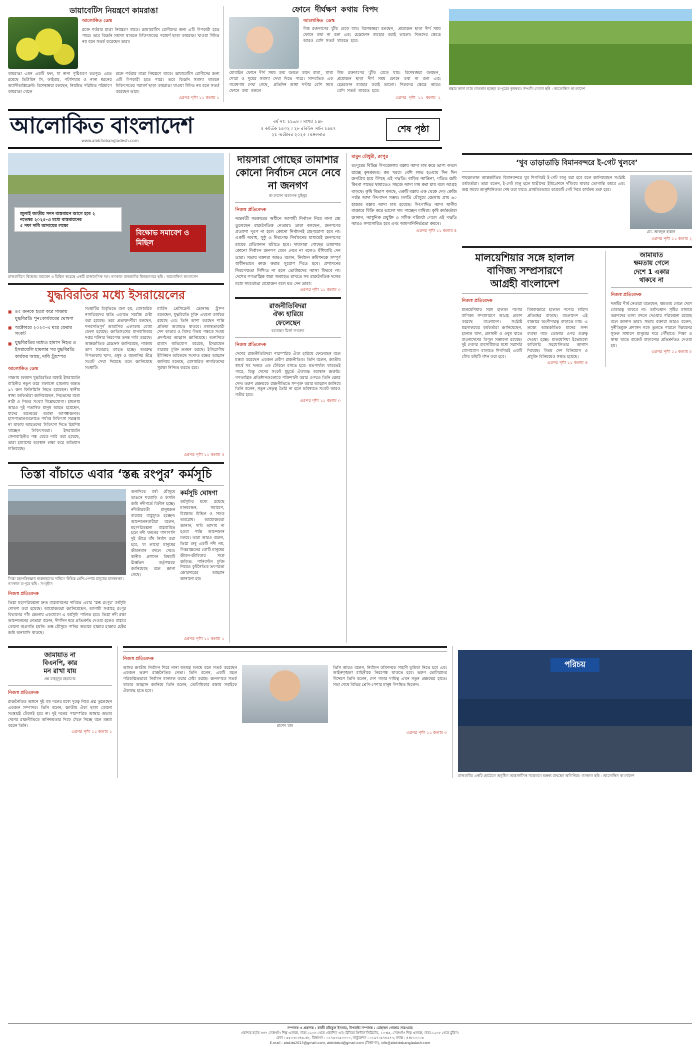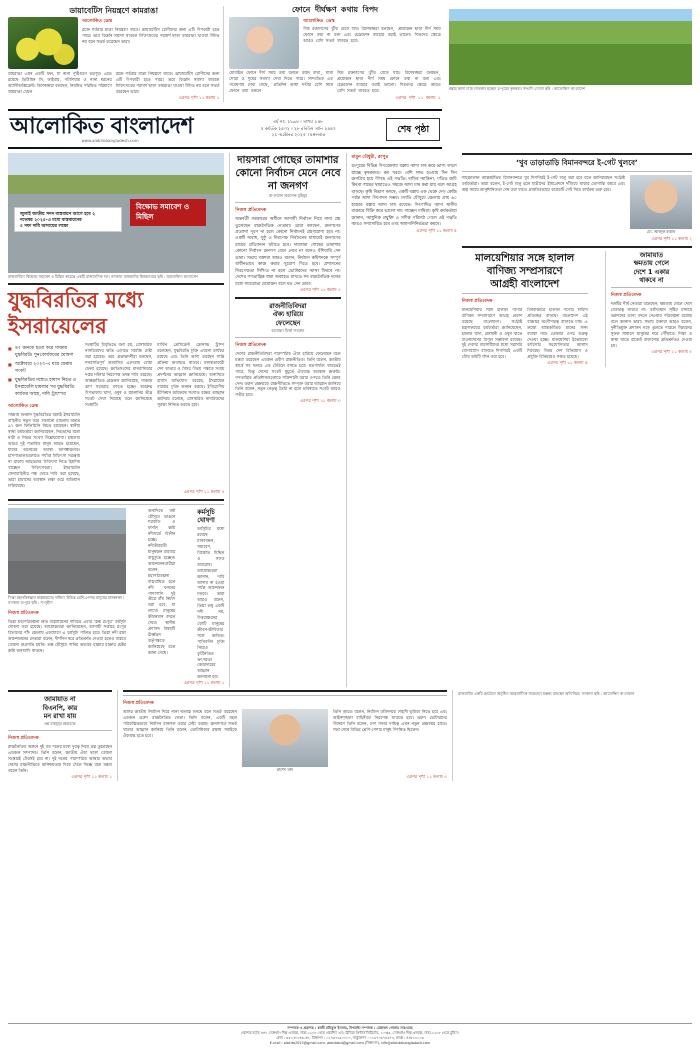--- a/index.html
+++ b/index.html
@@ -66,21 +66,21 @@
   .topbar-right .mail { background: #fff; color: #333; font-weight: normal; font-size: 5.4px; padding: 1px 6px; border-radius: 2px; }
 
   
   .main { display: flex; gap: 5px; margin-top: 4px; }
   .col { }
   .c1 { width: 218px; }
   .c2 { width: 112px; }
   .c3 { width: 112px; }
   .c4 { width: 232px; }
 
-  .hl-red { font-size: 21px; font-weight: bold; color: #c0392b; line-height: 1.22; text-align: left; }
+  .hl-red { font-size: 12px; font-weight: bold; color: #c0392b; line-height: 1.22; text-align: center; }
   .hl-blk { font-size: 12px; font-weight: bold; color: #111; line-height: 1.25; text-align: center; }
   .hl-md { font-size: 9px; font-weight: bold; color: #111; line-height: 1.3; text-align: center; }
   .hl-sm { font-size: 10px; font-weight: bold; color: #111; line-height: 1.3; text-align: center; }
   .hl-xs { font-size: 6.4px; font-weight: bold; color: #111; line-height: 1.3; text-align: center; }
 
   .bullets { list-style: none; margin: 3px 0; padding: 0; }
   .bullets li { font-size: 4.6px; line-height: 1.5; color: #1a1a1a; padding-left: 7px; position: relative; margin-bottom: 2px; }
   .bullets li:before { content: "■"; color: #c0392b; position: absolute; left: 0; font-size: 4px; top: 0.5px; }
 
   .banner { position: absolute; background: #b71c1c; color: #fff; font-weight: bold; font-size: 7px; padding: 4px 6px; line-height: 1.35; }
@@ -163,21 +163,21 @@
     </div>
   </div>
 
   <div class="main">
 
     <div class="col c1">
       <div class="ph-march" style="width:100%; height:120px; position:relative;">
         <div class="whitebanner" style="left:6px; top:54px; width:108px; white-space:pre-line;">জুলাই জাতীয় সনদ বাস্তবায়ন আগে হবে ২
 নভেম্বর ২০২৫-এ মধ্যে বাস্তবায়নের
 ৫ দফা দাবি আদায়ের লক্ষ্যে</div>
-        <div class="banner" style="left:122px; top:46px; width:76px; white-space:pre-line;">বিক্ষোভ সমাবেশ ও মিছিল</div>
+        <div class="banner" style="left:122px; top:72px; width:76px; white-space:pre-line;">বিক্ষোভ সমাবেশ ও মিছিল</div>
       </div>
       <div class="caption">রাজধানীতে বিক্ষোভ সমাবেশ ও মিছিল করেছে একটি রাজনৈতিক দল। গতকাল রাজধানীর বিজয়নগরে  ছবি : আলোকিত বাংলাদেশ</div>
       <div class="rule-d"></div>
 
       <div class="hl-red">যুদ্ধবিরতির মধ্যে ইসরায়েলের</div>
 
       <div style="display:flex; gap:5px; margin-top:3px;">
         <div style="width:72px;">
           <ul class="bullets">
             <li>৪৫ জনকে হত্যা করে গাজায় যুদ্ধবিরতি পুনঃকার্যকরের ঘোষণা</li>
@@ -186,23 +186,24 @@
           </ul>
           <div class="byline" style="margin-top:4px;">আলোকিত ডেস্ক</div>
           <div class="tiny" style="margin-top:2px;">গাজায় চলমান যুদ্ধবিরতির মধ্যেই ইসরায়েলি বাহিনীর নতুন করে চালানো হামলায় অন্তত ৯৭ জন ফিলিস্তিনি নিহত হয়েছেন। স্থানীয় স্বাস্থ্য কর্মকর্তারা জানিয়েছেন, নিহতদের মধ্যে নারী ও শিশুর সংখ্যা উল্লেখযোগ্য। হামলায় আরও দুই শতাধিক মানুষ আহত হয়েছেন, যাদের অনেকের অবস্থা আশঙ্কাজনক। হাসপাতালগুলোতে পর্যাপ্ত চিকিৎসা সরঞ্জাম না থাকায় আহতদের চিকিৎসা দিতে হিমশিম খাচ্ছেন চিকিৎসকরা। ইসরায়েলি সেনাবাহিনীর পক্ষ থেকে দাবি করা হয়েছে, তারা হামাসের অবস্থান লক্ষ্য করে অভিযান চালিয়েছে।</div>
         </div>
         <div style="flex:1;" class="tiny">সংস্থাটির বিবৃতিতে বলা হয়, বেসামরিক নাগরিকদের ক্ষতি এড়াতে সর্বোচ্চ চেষ্টা করা হয়েছে। তবে প্রত্যক্ষদর্শীরা বলছেন, ঘনবসতিপূর্ণ আবাসিক এলাকায় বোমা ফেলা হয়েছে। জাতিসংঘের মানবাধিকার দপ্তর ঘটনার নিরপেক্ষ তদন্ত দাবি করেছে। আন্তর্জাতিক রেডক্রস জানিয়েছে, গাজায় ত্রাণ সরবরাহ ব্যাহত হচ্ছে। অবরুদ্ধ উপত্যকায় খাদ্য, ওষুধ ও জ্বালানির তীব্র সংকট দেখা দিয়েছে বলে জানিয়েছে সংস্থাটি।</div>
         <div style="flex:1;" class="tiny">মার্কিন প্রেসিডেন্ট ডোনাল্ড ট্রাম্প বলেছেন, যুদ্ধবিরতি চুক্তি এখনো কার্যকর রয়েছে এবং তিনি আশা করছেন শান্তি প্রক্রিয়া অব্যাহত থাকবে। মধ্যস্থতাকারী দেশ কাতার ও মিসর উভয় পক্ষকে সংযম প্রদর্শনের আহ্বান জানিয়েছে। অন্যদিকে হামাস অভিযোগ করেছে, ইসরায়েল বারবার চুক্তি লঙ্ঘন করছে। ইউরোপীয় ইউনিয়ন অবিলম্বে সংঘাত বন্ধের আহ্বান জানিয়ে বলেছে, বেসামরিক নাগরিকদের সুরক্ষা নিশ্চিত করতে হবে।</div>
       </div>
       <div class="more">এরপর পৃষ্ঠা ১১ কলাম ৫</div>
 
       <div class="rule-d"></div>
-      <div class="rule"></div>
-
-      <div style="display:flex; gap:22px; margin-top:2px;">
+      <div class="hl-blk">তিস্তা বাঁচাতে এবার ‘স্তব্ধ রংপুর’ কর্মসূচি</div>
+      <div class="rule"></div>
+
+      <div style="display:flex; gap:5px; margin-top:2px;">
         <div style="width:118px;">
           <div class="ph-rally" style="width:100%; height:86px;"></div>
           <div class="caption">তিস্তা মহাপরিকল্পনা বাস্তবায়নের দাবিতে বিভিন্ন শ্রেণি-পেশার মানুষের মানববন্ধন। গতকাল রংপুরে  ছবি : সংগৃহীত</div>
           <div class="byline" style="margin-top:3px;">নিজস্ব প্রতিবেদক</div>
           <div class="tiny" style="margin-top:2px;">তিস্তা মহাপরিকল্পনা দ্রুত বাস্তবায়নের দাবিতে এবার ‘স্তব্ধ রংপুর’ কর্মসূচি ঘোষণা করা হয়েছে। আয়োজকরা জানিয়েছেন, আগামী সপ্তাহে রংপুর বিভাগের পাঁচ জেলায় একযোগে এ কর্মসূচি পালিত হবে। তিস্তা নদী রক্ষা আন্দোলনের নেতারা বলেন, দীর্ঘদিন ধরে প্রতিশ্রুতি দেওয়া হলেও বাস্তবে কোনো অগ্রগতি হয়নি। শুষ্ক মৌসুমে পানির অভাবে হাজার হাজার হেক্টর জমি অনাবাদি থাকছে।</div>
         </div>
         <div style="flex:1;">
           <div class="tiny">অন্যদিকে বর্ষা মৌসুমে ভাঙনে ঘরবাড়ি ও ফসলি জমি নদীগর্ভে বিলীন হচ্ছে। নদীতীরবর্তী মানুষজন বারবার বাস্তুচ্যুত হচ্ছেন। আন্দোলনকারীরা বলেন, মহাপরিকল্পনা বাস্তবায়িত হলে নদী খননের পাশাপাশি দুই তীরে বাঁধ নির্মাণ করা হবে, যা লাখো মানুষের জীবনমান বদলে দেবে। স্থানীয় প্রশাসন বিষয়টি ঊর্ধ্বতন কর্তৃপক্ষকে জানিয়েছে বলে জানা গেছে।</div>
         </div>
         <div style="flex:1;">
@@ -305,20 +306,23 @@
         <div style="width:86px;">
           <div class="ph-man" style="width:100%; height:58px;"></div>
           <div class="facecap">রাশেদ খান</div>
         </div>
         <div style="flex:1;" class="tiny">তিনি আরও বলেন, নির্বাচন কমিশনকে সাহসী ভূমিকা নিতে হবে এবং আইনশৃঙ্খলা বাহিনীকে নিরপেক্ষ থাকতে হবে। তরুণ ভোটারদের উদ্দেশে তিনি বলেন, দেশ গড়ার দায়িত্ব এখন নতুন প্রজন্মের হাতে। সভা শেষে বিভিন্ন শ্রেণি-পেশার মানুষ উপস্থিত ছিলেন।</div>
       </div>
       <div class="more">এরপর পৃষ্ঠা ১১ কলাম ৩</div>
     </div>
 
     <div style="flex:1; border-left:1px solid #ccc; padding-left:5px;">
+      <div class="ph-stage" style="width:100%; height:122px; margin-top:4px;">
+        <div class="banner" style="left:50%; transform:translateX(-50%); top:8px; background:#1b4f9c; font-size:8px; padding:2px 14px;">পরিচয়</div>
+      </div>
       <div class="caption">রাজধানীর একটি হোটেলে অনুষ্ঠিত আন্তর্জাতিক সম্মেলনে বক্তব্য রাখছেন অতিথিরা। গতকাল  ছবি : আলোকিত বাংলাদেশ</div>
     </div>
   </div>
 
   <div class="footer">
     <div class="f1">সম্পাদক ও প্রকাশক : কাজী রফিকুল ইসলাম, উপদেষ্টা সম্পাদক : মোহাম্মদ গোলাম সারওয়ার</div>
     <div>প্রকাশক কর্তৃক ৪৪৭ তেজগাঁও শিল্প এলাকা, ঢাকা-১২০৮ থেকে প্রকাশিত এবং মিডিয়া প্রিন্টার্স লিমিটেড, ১০৩/৫, তেজগাঁও শিল্প এলাকা, ঢাকা-১২০৮ থেকে মুদ্রিত।</div>
     <div>ফোন : ৫৫০৩০৩৪৫-৪৮, বিজ্ঞাপন : ০১৭৫৩১৫০০০০, সার্কুলেশন : ০১৯৭০৯৭৮৯৭৩, ফ্যাক্স : ৪৪৮১০০০৫</div>
     <div>E-mail : alokito2013@gmail.com, alokitobd@gmail.com (বিজ্ঞাপন), info@alokitobangladesh.com</div>
   </div>

